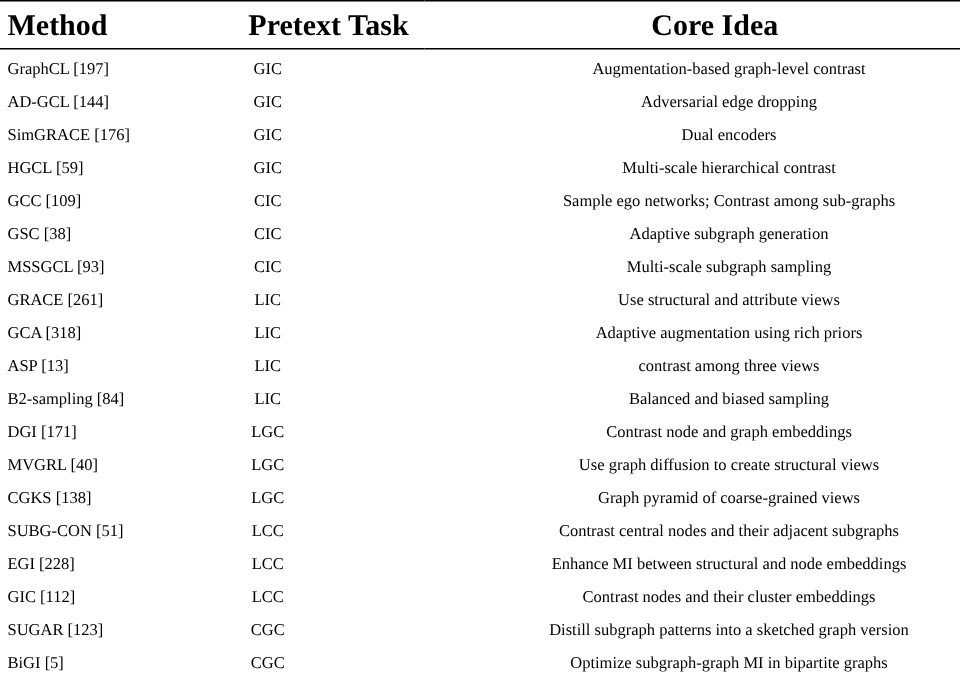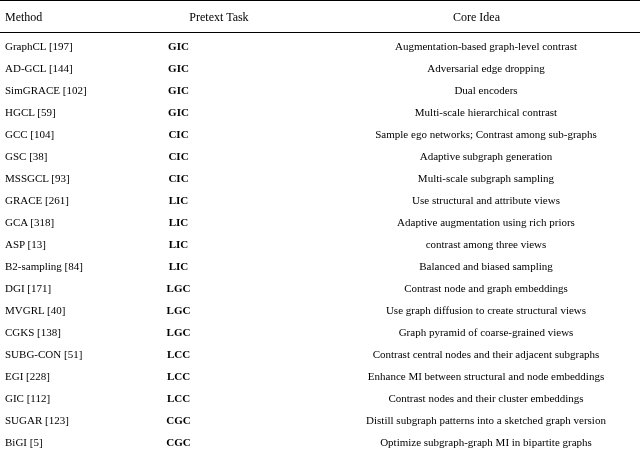--- a/index.html
+++ b/index.html
@@ -35,25 +35,25 @@
     border-top: 1.6px solid #000;
   }
   .rule-mid {
     border-bottom: 1.2px solid #000;
   }
   .rule-bottom {
     border-bottom: 1.6px solid #000;
   }
 
   thead th {
-    font-weight: normal;
+    font-weight: bold;
     padding: 0;
     height: 31px;
     vertical-align: middle;
-    font-size: 12px;
+    font-size: 20px;
     line-height: 1;
   }
 
   th.col-method {
     width: 125px;
     text-align: left;
     padding-left: 5px;
   }
   th.col-task {
     width: 128px;
@@ -76,21 +76,20 @@
   }
 
   td.cell-method {
     text-align: left;
     padding-left: 5px;
   }
   td.cell-task {
     text-align: center;
     padding-left: 0;
     padding-right: 56px;
-    font-weight: bold;
   }
   td.cell-idea {
     text-align: center;
     padding-right: 1px;
   }
 
   tbody tr:first-child td {
     padding-top: 2px;
   }
   tbody tr:last-child td {
@@ -114,31 +113,31 @@
           <td class="cell-method">GraphCL [197]</td>
           <td class="cell-task">GIC</td>
           <td class="cell-idea">Augmentation-based graph-level contrast</td>
         </tr>
         <tr>
           <td class="cell-method">AD-GCL [144]</td>
           <td class="cell-task">GIC</td>
           <td class="cell-idea">Adversarial edge dropping</td>
         </tr>
         <tr>
-          <td class="cell-method">SimGRACE [102]</td>
+          <td class="cell-method">SimGRACE [176]</td>
           <td class="cell-task">GIC</td>
           <td class="cell-idea">Dual encoders</td>
         </tr>
         <tr>
           <td class="cell-method">HGCL [59]</td>
           <td class="cell-task">GIC</td>
           <td class="cell-idea">Multi-scale hierarchical contrast</td>
         </tr>
         <tr>
-          <td class="cell-method">GCC [104]</td>
+          <td class="cell-method">GCC [109]</td>
           <td class="cell-task">CIC</td>
           <td class="cell-idea">Sample ego networks; Contrast among sub-graphs</td>
         </tr>
         <tr>
           <td class="cell-method">GSC [38]</td>
           <td class="cell-task">CIC</td>
           <td class="cell-idea">Adaptive subgraph generation</td>
         </tr>
         <tr>
           <td class="cell-method">MSSGCL [93]</td>

